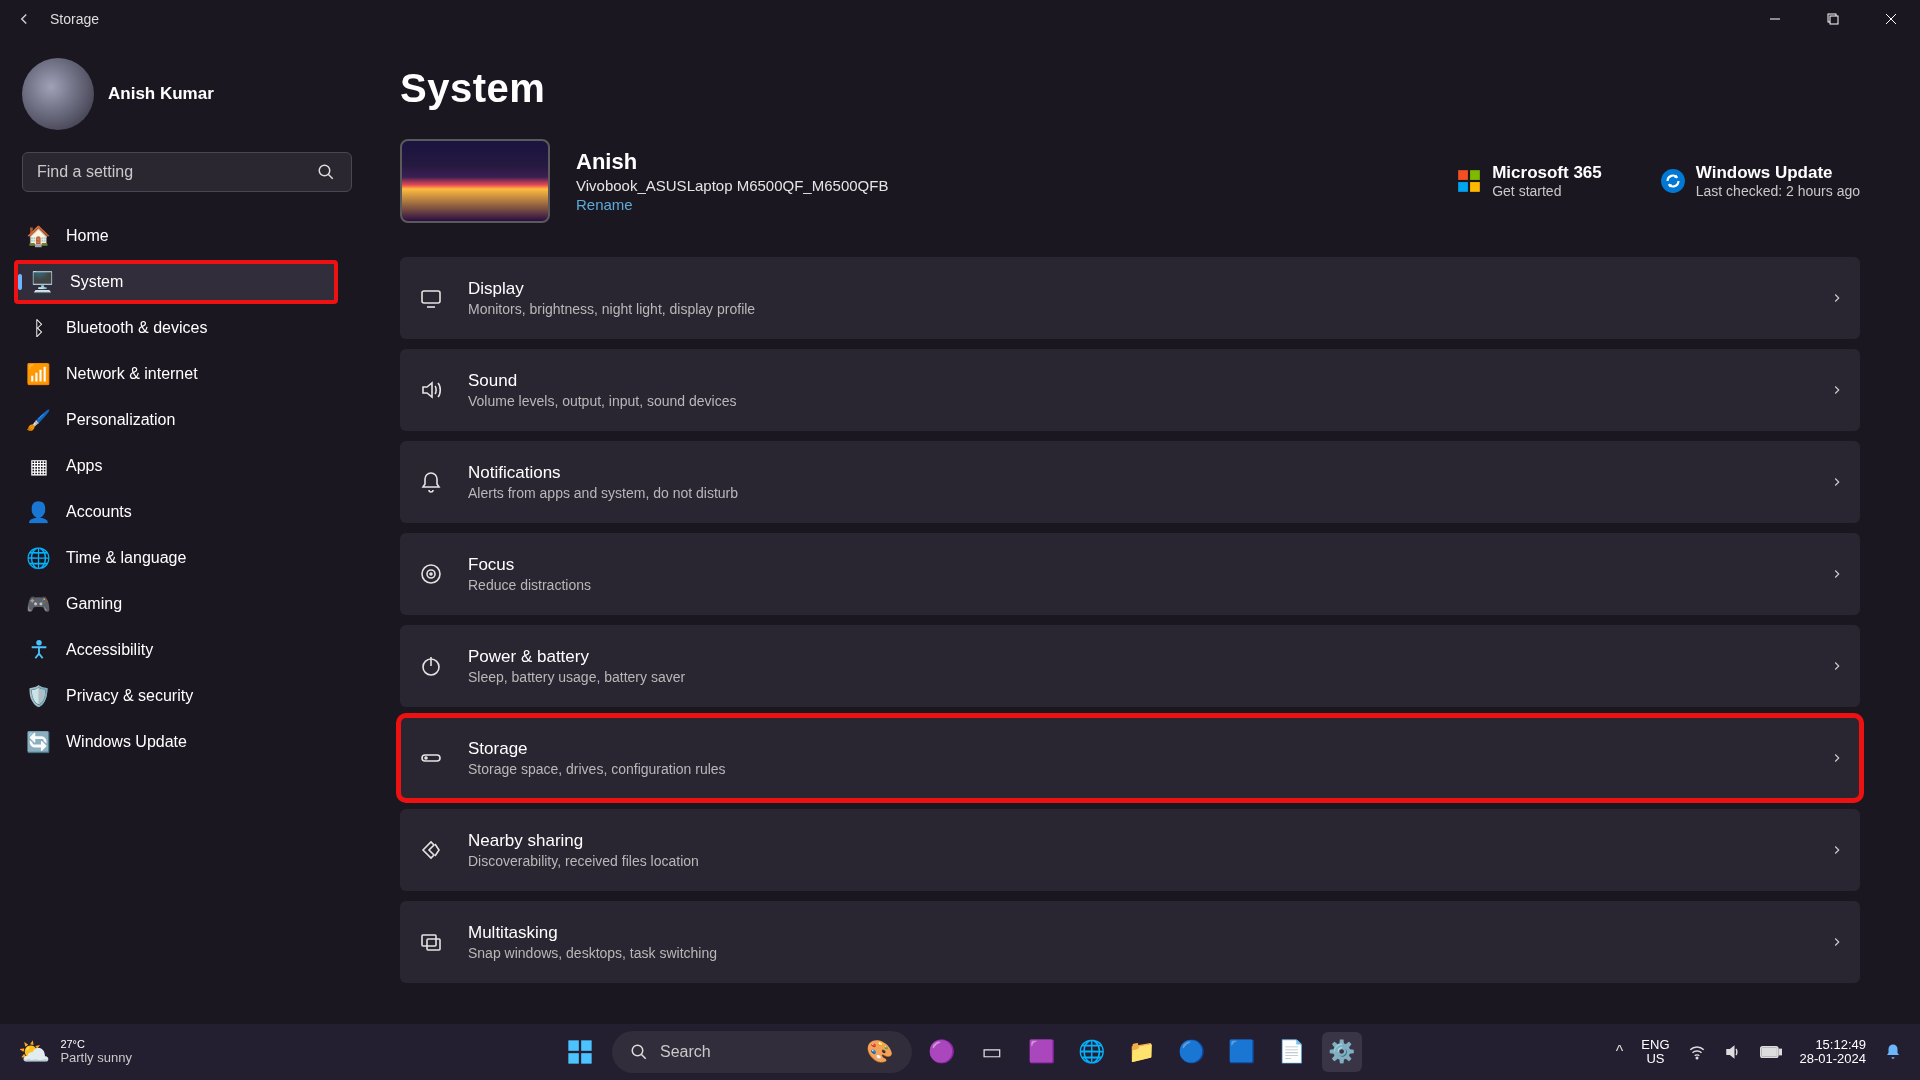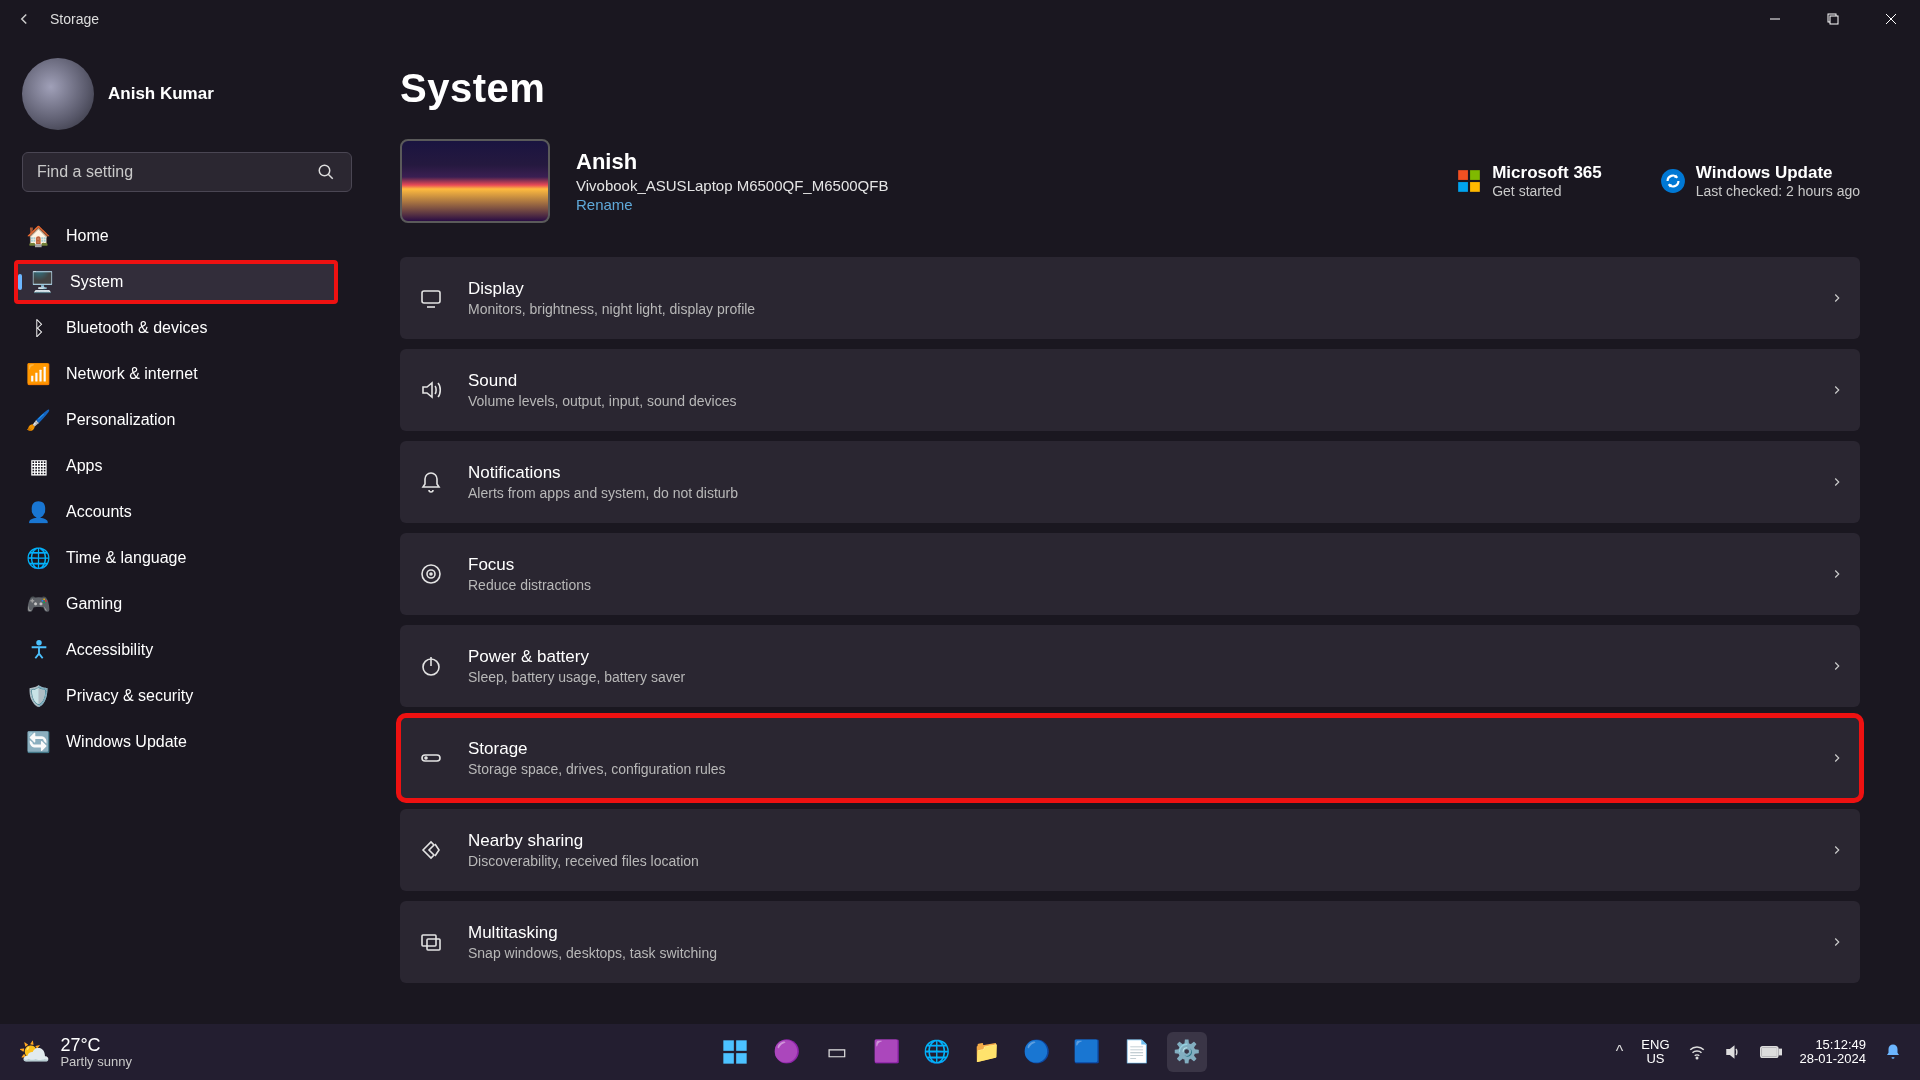--- a/index.html
+++ b/index.html
@@ -62,21 +62,21 @@
   .card-text { flex:1; }
   .card-title { font-size:17px; font-weight:500; }
   .card-sub { font-size:14px; color:#b8b8b8; margin-top:2px;}
   .card-chevron { color:#ccc; }
   .card.highlight { outline:5px solid #e11; outline-offset:-1px; }
 
   
   .taskbar { position:absolute; left:0; right:0; bottom:0; height:56px; background:#231e30; display:flex; align-items:center; }
   .weather { display:flex; align-items:center; gap:10px; padding-left:18px; }
   .weather-icon { font-size:26px; }
-  .weather-temp { font-size:18px; line-height:1; }
+  .weather-temp { font-size:11px; line-height:1; }
   .weather-desc { font-size:13px; color:#c9c9c9; }
 
   .task-center { position:absolute; left:50%; transform:translateX(-50%); display:flex; align-items:center; gap:10px;}
   .task-search { display:flex; align-items:center; gap:12px; height:42px; width:300px; background:#322d3a; border-radius:22px; padding:0 18px; }
   .task-search-text { font-size:16px; color:#c9c9c9; }
   .task-icon { width:40px; height:40px; border-radius:8px; display:flex; align-items:center; justify-content:center; font-size:22px; cursor:pointer; }
   .start-icon { width:44px; height:44px; }
 
   .tray { margin-left:auto; display:flex; align-items:center; gap:18px; padding-right:18px; }
   .tray-icon { color:#ddd; font-size:16px; }
@@ -384,20 +384,28 @@
 
   <div class="task-center">
     <div class="task-icon start-icon">
       <svg width="28" height="28" viewBox="0 0 24 24">
           <rect x="2" y="2" width="9" height="9" fill="#4cc2ff"></rect>
           <rect x="13" y="2" width="9" height="9" fill="#4cc2ff"></rect>
           <rect x="2" y="13" width="9" height="9" fill="#4cc2ff"></rect>
           <rect x="13" y="13" width="9" height="9" fill="#4cc2ff"></rect>
         </svg>
     </div>
+    <div class="task-search">
+      <svg width="18" height="18" viewBox="0 0 24 24" fill="none" stroke="#ddd" stroke-width="2">
+          <circle cx="10" cy="10" r="7"></circle>
+          <line x1="15" y1="15" x2="21" y2="21"></line>
+        </svg>
+      <span class="task-search-text">Search</span>
+      <span style="margin-left:auto; font-size:22px;">🎨</span>
+    </div>
     <div class="task-icon">🟣</div>
     <div class="task-icon" style="color:#ddd">▭</div>
     <div class="task-icon">🟪</div>
     <div class="task-icon">🌐</div>
     <div class="task-icon">📁</div>
     <div class="task-icon">🔵</div>
     <div class="task-icon">🟦</div>
     <div class="task-icon">📄</div>
     <div class="task-icon" style="background:#3a3546;border-radius:6px;">⚙️</div>
   </div>

